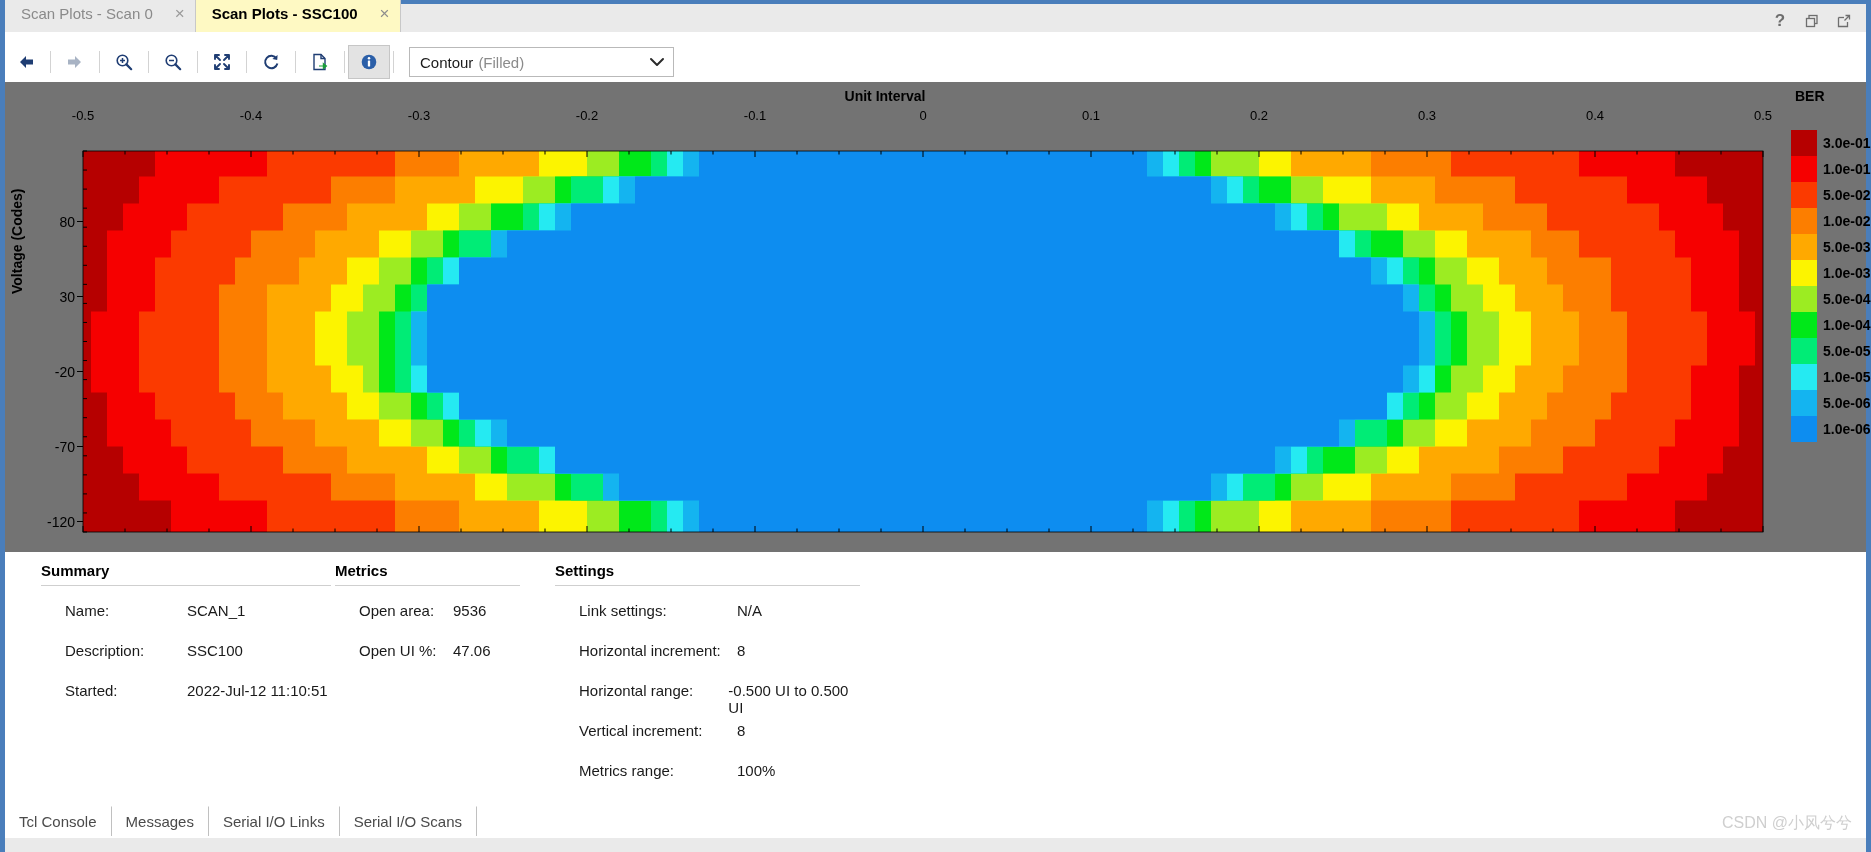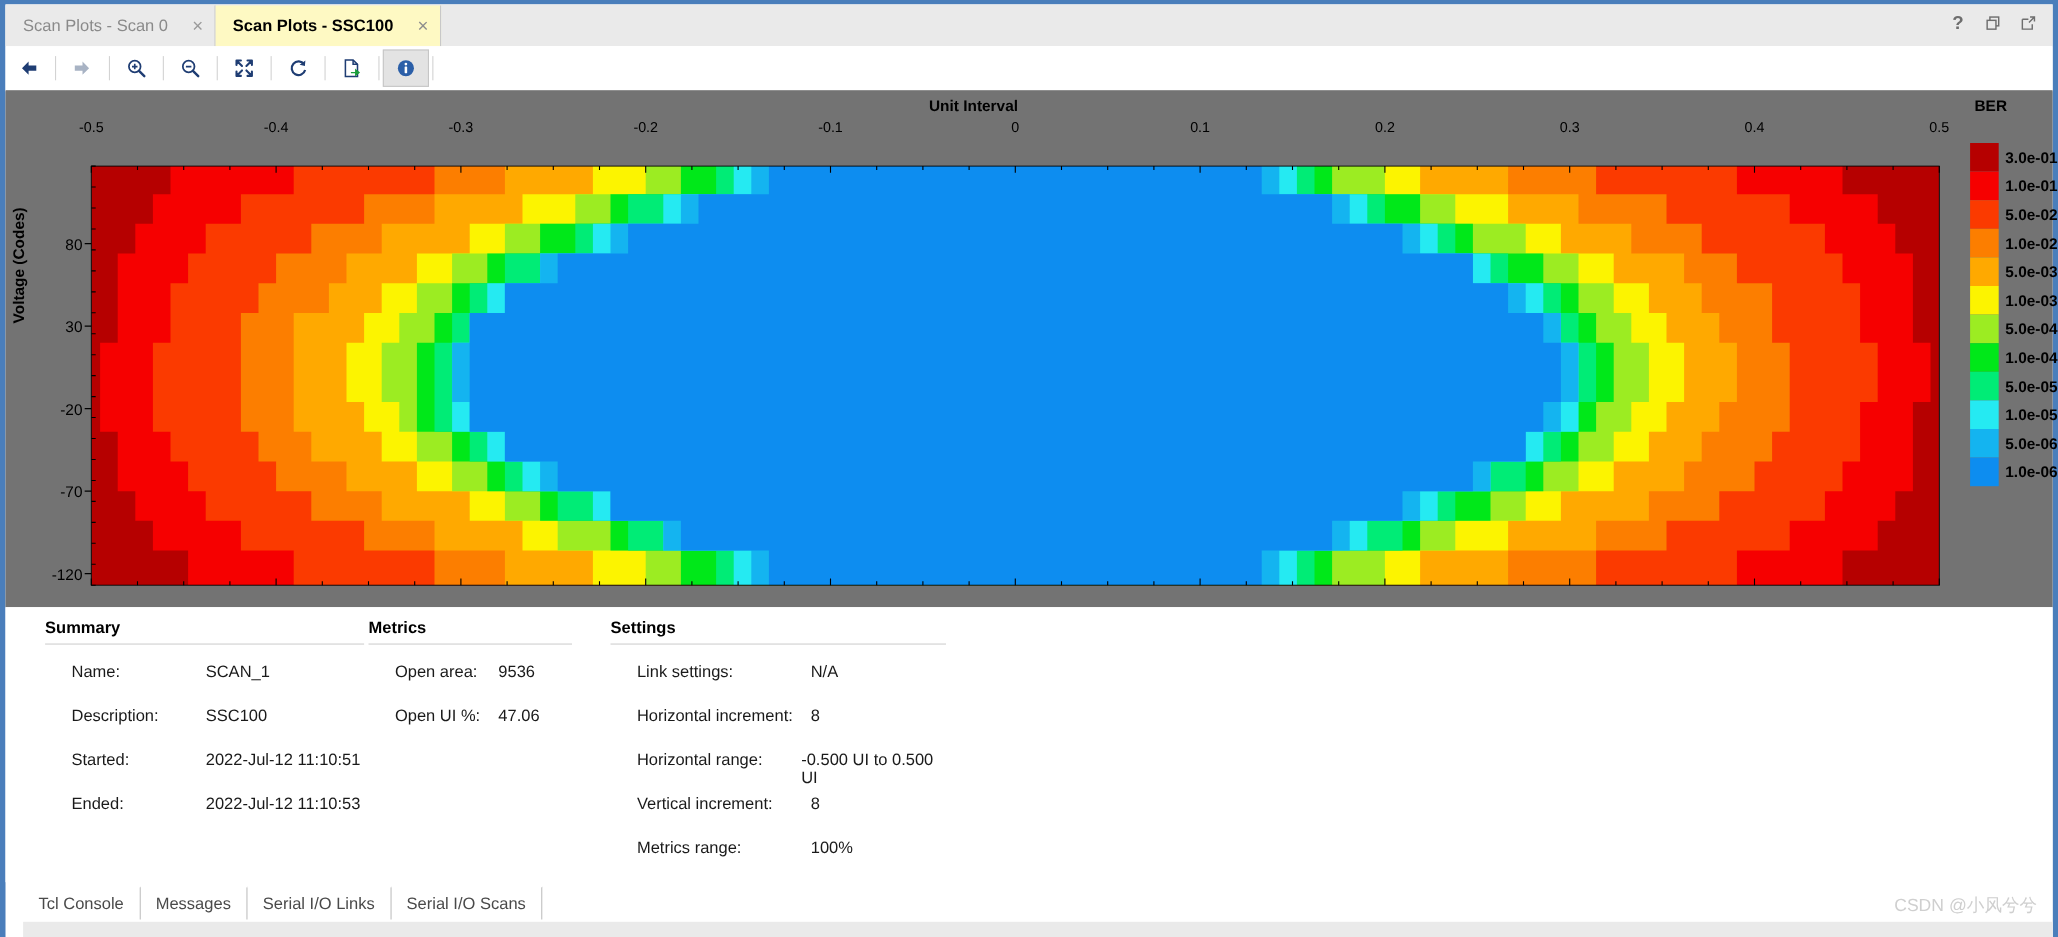--- a/index.html
+++ b/index.html
@@ -13,21 +13,21 @@
     position:relative;width:1871px;height:852px;
     box-sizing:border-box;
     border-left:5px solid #4a7ebb;
     border-right:5px solid #4a7ebb;
     border-top:4px solid #4a7ebb;
     background:#ffffff;
   }
 
   
   .tabbar{
-    position:absolute;left:0;top:0;right:0;height:38px;
+    position:absolute;left:0;top:0;right:0;height:28px;
     background:#eaeaea;
     display:flex;align-items:flex-end;
   }
   .tab{
     height:37px;display:flex;align-items:center;
     padding:0 10px 0 16px;box-sizing:border-box;
     font-size:15px;cursor:default;position:relative;
     border-right:1px solid #c8c8c8;
   }
   .tab.inactive{ color:#8a8a8a; background:#eaeaea; }
@@ -116,21 +116,21 @@
   }
   .panel{ position:absolute;top:10px; }
   .ptitle{ font-size:15px;font-weight:bold;color:#000;margin-bottom:6px; }
   .prule{ height:1px;background:#cfcfcf;margin-bottom:16px; }
   .prow{ display:flex;font-size:15px;color:#1a1a1a;height:40px;align-items:flex-start; }
   .pk{ color:#1a1a1a; }
   .pv{ color:#1a1a1a; }
 
   
   .bottombar{
-    position:absolute;left:16px;bottom:0;right:0;height:50px;background:#ffffff;
+    position:absolute;left:0;bottom:0;right:0;height:50px;background:#ffffff;
   }
   .btabstrip{
     position:absolute;left:0;top:4px;height:30px;display:flex;align-items:stretch;
   }
   .btab{
     padding:0 14px;display:flex;align-items:center;font-size:15px;color:#4a4a4a;
     border-right:1px solid #c0c0c0;border-top:1px solid #fff;height:30px;
     box-sizing:border-box;white-space:nowrap;
   }
   .btab.first{ border-left:none; }
@@ -230,20 +230,29 @@
     <div class="tsep"></div>
     <div class="tbtn active">
       <svg width="20" height="20" viewBox="0 0 20 20">
         <circle cx="10" cy="10" r="7.3" fill="#2b5fa8"></circle>
         <circle cx="10" cy="6.2" r="1.25" fill="#fff"></circle>
         <rect x="8.85" y="8.4" width="2.3" height="6.1" rx="0.6" fill="#fff"></rect>
       </svg>
     </div>
     <div class="tsep"></div>
 
+    <div class="combo">
+      <span class="cv">Contour</span>
+      <span class="cv2">(Filled)</span>
+      <span class="carat">
+        <svg width="16" height="10" viewBox="0 0 16 10">
+            <path d="M2 2 L8 8 L14 2" fill="none" stroke="#2b2b2b" stroke-width="2" stroke-linecap="round" stroke-linejoin="round"></path>
+          </svg>
+      </span>
+    </div>
   </div>
 
   <div class="plotwrap">
 
     <div class="plot-title">Unit Interval</div>
     <div class="ber-title">BER</div>
     <div class="ylabel">Voltage (Codes)</div>
 
     <div id="xticks">
         <div class="xtick" style="left: 78px;">-0.5</div>
@@ -461,24 +470,20 @@
             <div class="pv">SCAN_1</div>
           </div>
           <div class="prow" style="padding-left: 24px;">
             <div class="pk" style="width: 122px;">Description:</div>
             <div class="pv">SSC100</div>
           </div>
           <div class="prow" style="padding-left: 24px;">
             <div class="pk" style="width: 122px;">Started:</div>
             <div class="pv">2022-Jul-12 11:10:51</div>
           </div>
-          <div class="prow" style="padding-left: 24px;">
-            <div class="pk" style="width: 122px;">Ended:</div>
-            <div class="pv">2022-Jul-12 11:10:53</div>
-          </div>
         </div>
     </div>
     <div class="panel" id="panel-metrics" style="left:330px;width:185px;">
       <div class="ptitle">Metrics</div>
       <div class="prule"></div>
       <div id="metrics-rows">
           <div class="prow" style="padding-left: 24px;">
             <div class="pk" style="width: 94px;">Open area:</div>
             <div class="pv">9536</div>
           </div>

